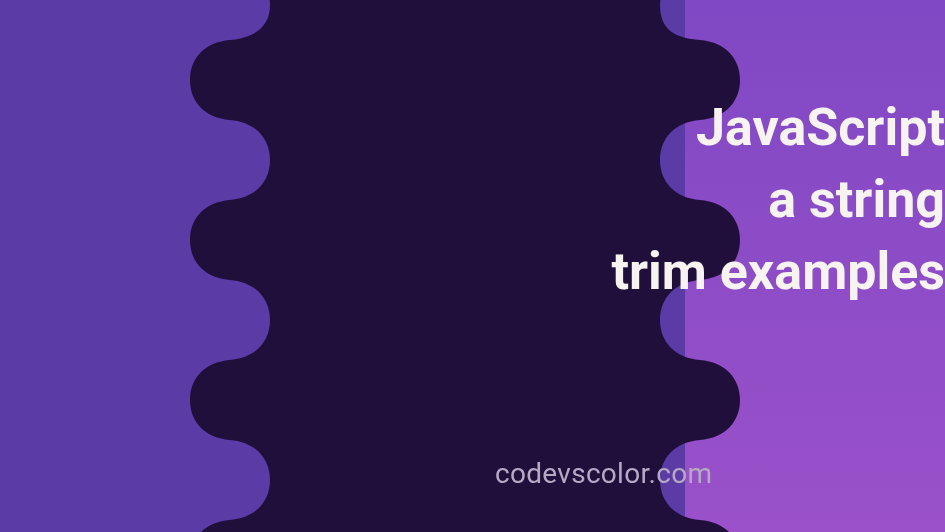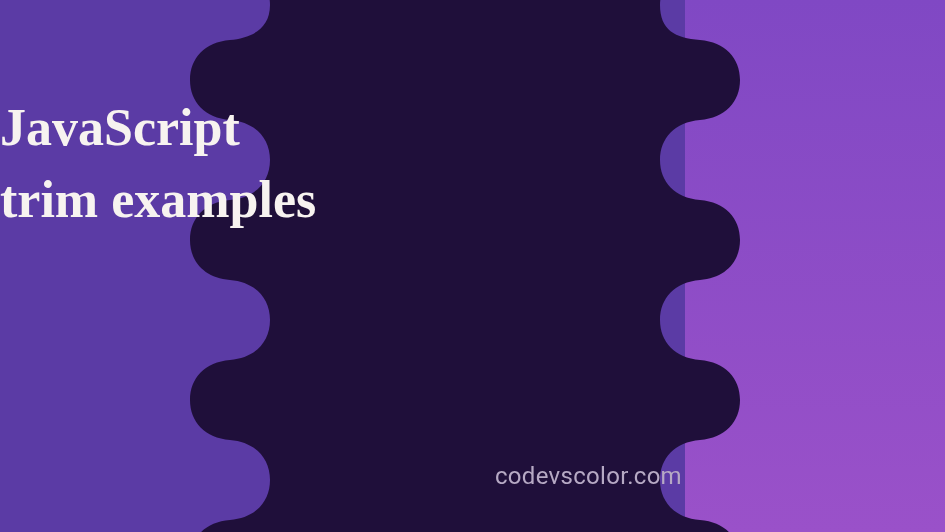--- a/index.html
+++ b/index.html
@@ -47,35 +47,34 @@
     .blob svg {
       width: 100%;
       height: 100%;
       display: block;
     }
     .title {
       position: absolute;
       top: 92px;
       left: 0;
       width: 945px;
-      text-align: left;
+      text-align: right;
       z-index: 20;
       color: #f7f3f0;
       font-weight: 700;
       font-size: 52px;
       line-height: 1.38;
-      font-family: Liberation Serif, serif;
     }
     .watermark {
       position: absolute;
       bottom: 42px;
       left: 495px;
       z-index: 20;
       color: #b6a9c4;
-      font-size: 24px;
+      font-size: 28px;
       font-weight: 400;
       letter-spacing: 0.3px;
     }
   </style>
 </head>
 <body>
 
 <div class="canvas">
   <div class="left-bg"></div>
   <div class="right-bg"></div>
@@ -117,17 +116,18 @@
         C 620 98 605 82 580 80
         C 555 78 540 70 540 45
         C 540 25 555 0 580 0
         Z
       "></path>
     </svg>
   </div>
 
   <div class="title">
     <div>JavaScript</div>
+    <div>a string</div>
     <div>trim examples</div>
   </div>
 
   <div class="watermark">codevscolor.com</div>
 </div>
 
 </body></html>

